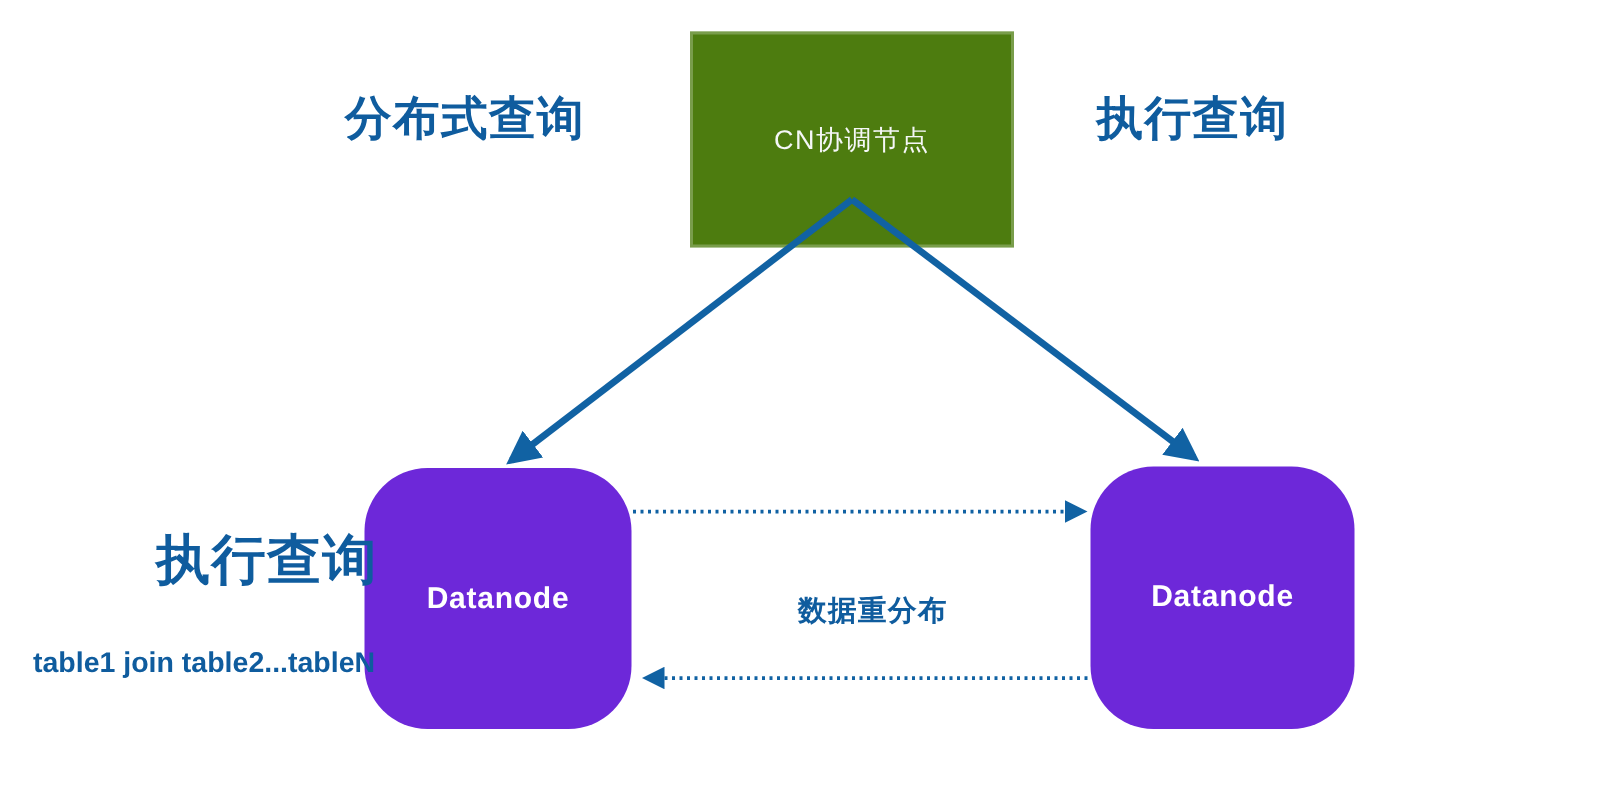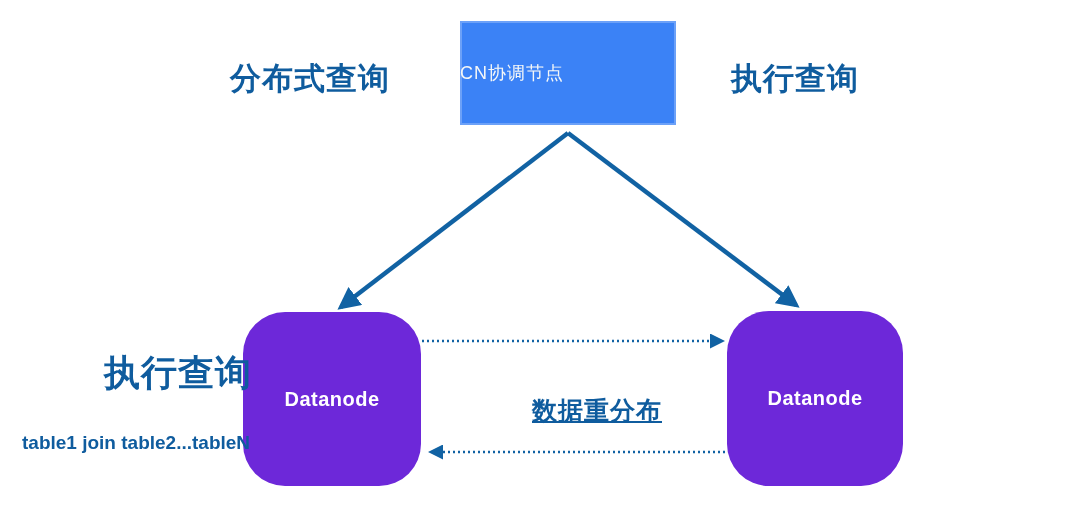--- a/index.html
+++ b/index.html
@@ -19,32 +19,32 @@
     position: absolute;
     color: #0f5c9e;
     font-weight: bold;
     white-space: nowrap;
     line-height: 1;
   }
   .lbl-distributed { left: 230px; top: 63px; font-size: 31px; letter-spacing: 1px; }
   .lbl-collect     { left: 731px; top: 63px; font-size: 31px; letter-spacing: 1px; }
   .lbl-execute     { left: 104px; top: 355px; font-size: 36px; letter-spacing: 1px; }
   .lbl-sql         { left: 22px;  top: 433px; font-size: 19px; }
-  .lbl-redist      { left: 532px; top: 398px; font-size: 25px; letter-spacing: 1px; text-decoration: underline; }
+  .lbl-redist      { left: 532px; top: 398px; font-size: 19px; letter-spacing: 1px; }
 
   .cn-box {
     position: absolute;
     left: 460px;
     top: 21px;
     width: 216px;
-    height: 104px;
-    background: #3b82f6;
+    height: 144px;
+    background: #4d7c0f;
     display: flex;
     align-items: center;
-    justify-content: flex-start;
+    justify-content: center;
     box-shadow: inset 0 0 0 2px rgba(255,255,255,0.25);
   }
   .cn-box .lbl {
     color: #f5f7f7;
     font-size: 18px;
     letter-spacing: 1px;
   }
 
   .datanode {
     position: absolute;

